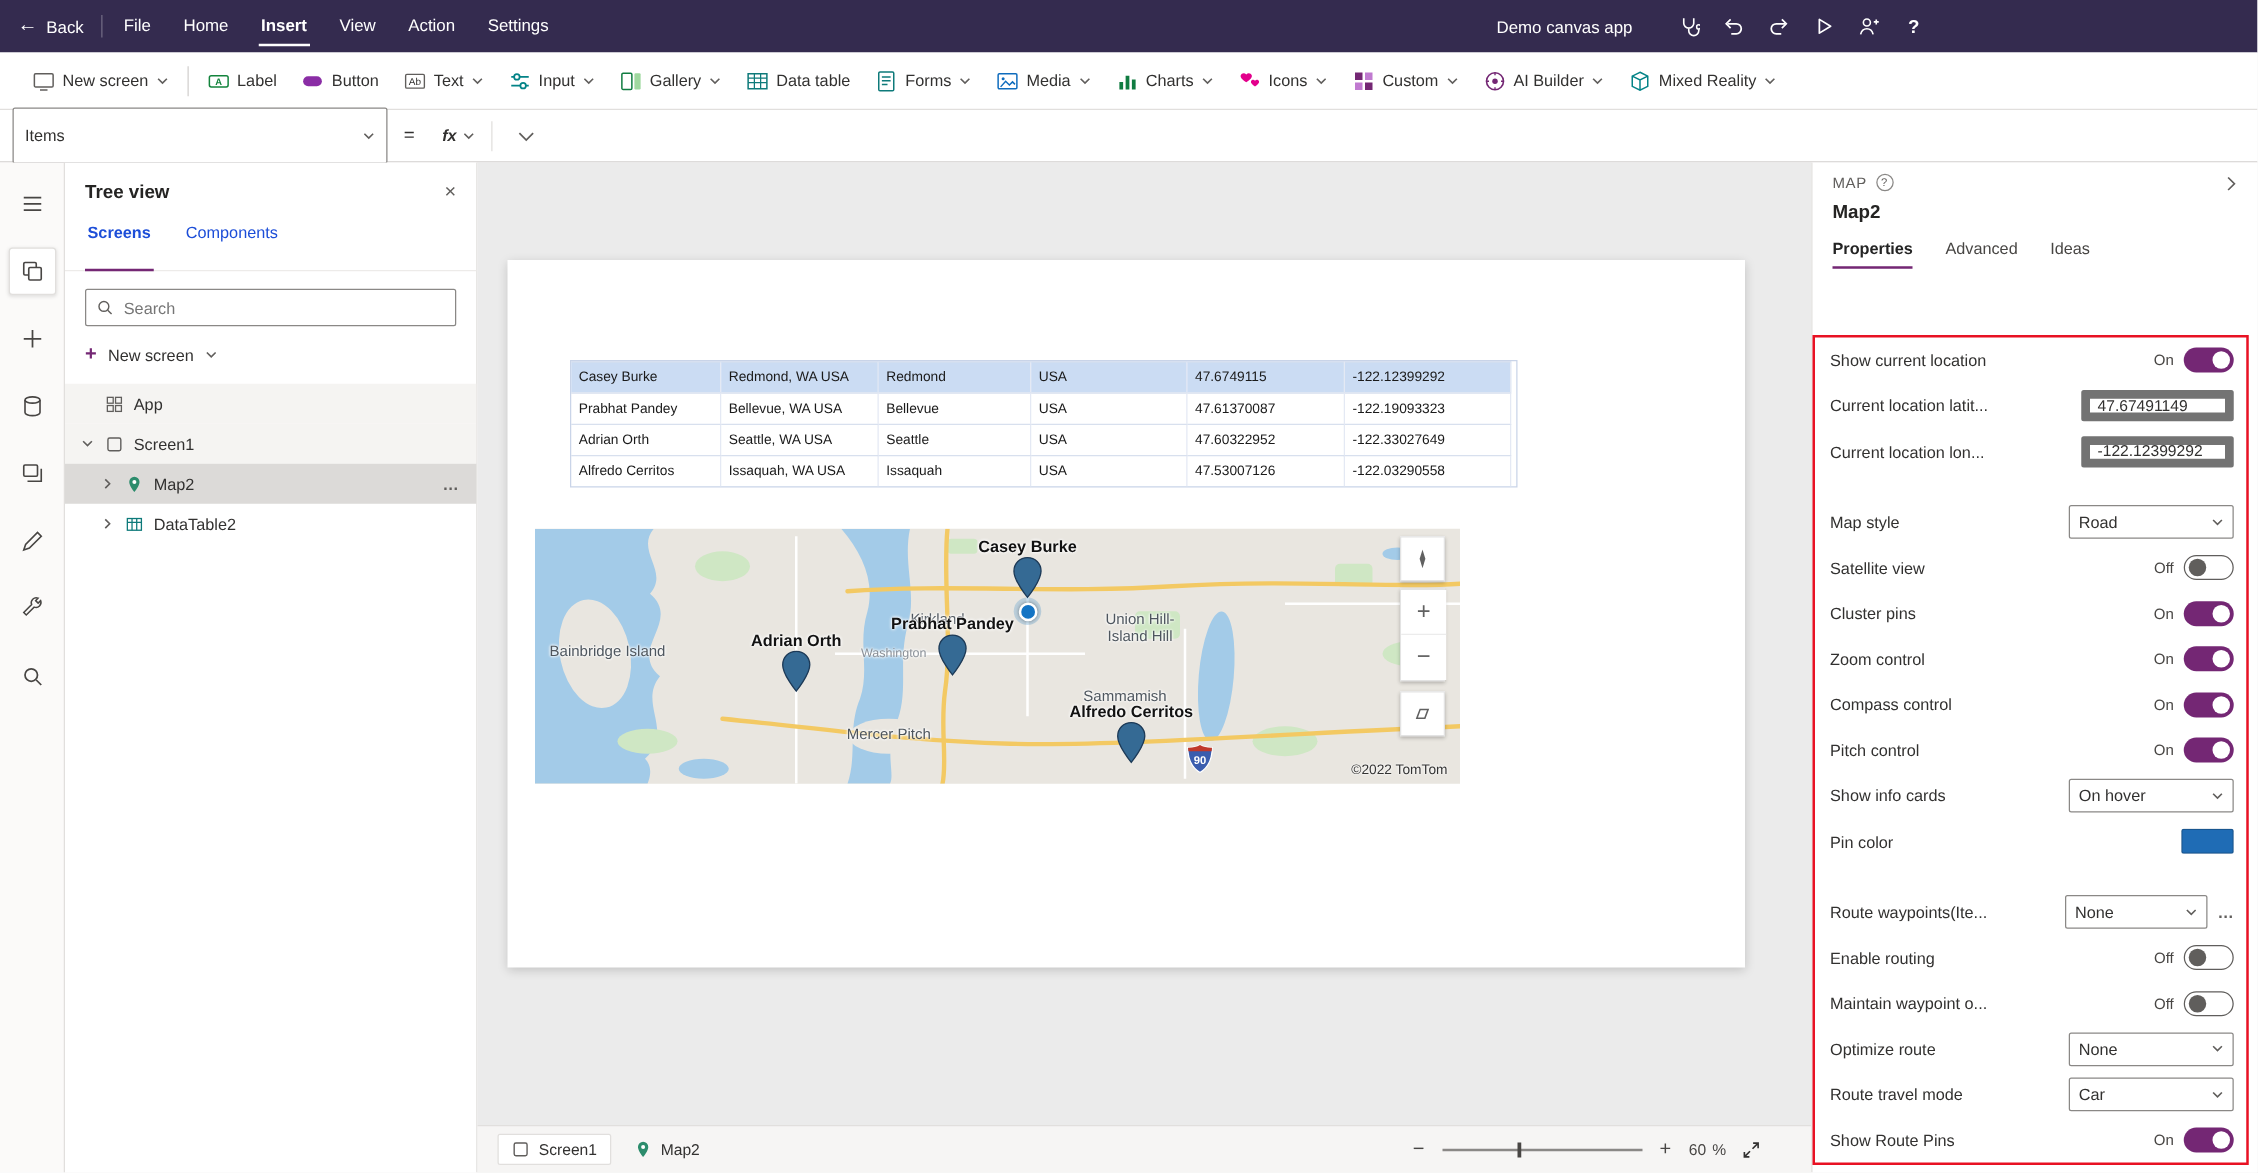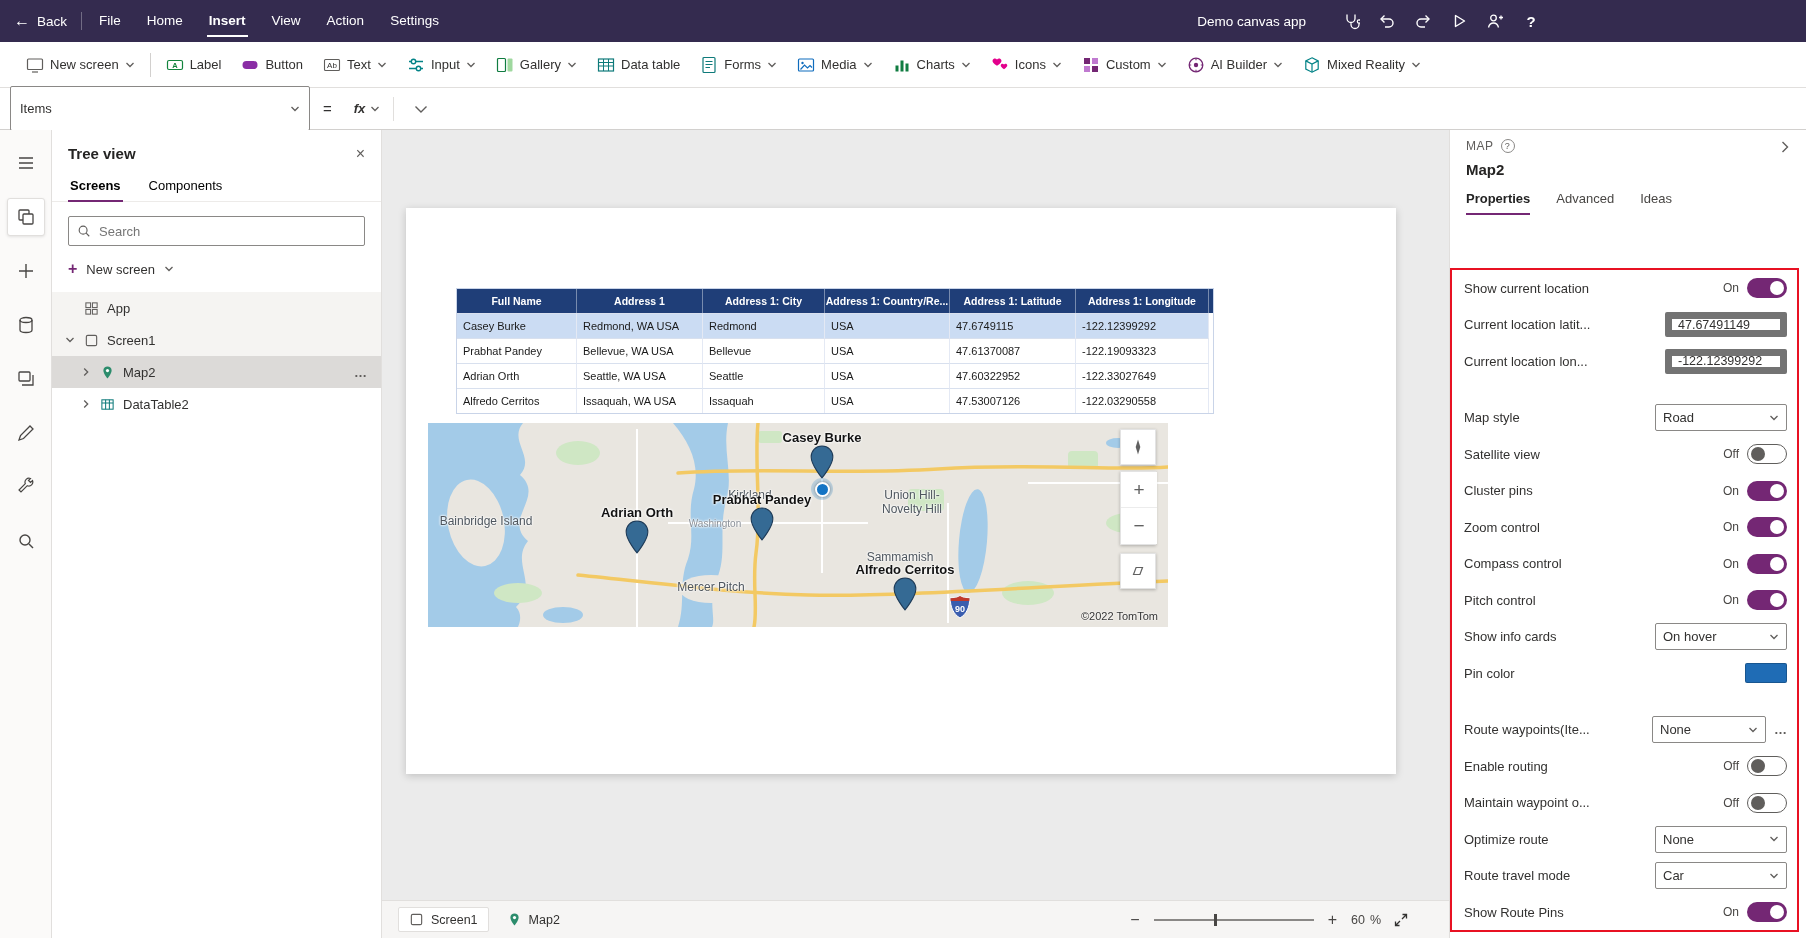--- a/index.html
+++ b/index.html
@@ -46,21 +46,21 @@
   .rail { width: 52px; background: #fbfaf9; border-right: 1px solid #e1dfdd; display: flex; flex-direction: column; align-items: center; padding-top: 14px; gap: 16px; }
   .rail-btn { width: 38px; height: 38px; display: grid; place-items: center; color: #484644; border-radius: 3px; cursor: pointer; }
   .rail-btn.selected { background: #fff; border: 1px solid #e1dfdd; box-shadow: 0 1px 3px rgba(0,0,0,.1); }
 
   
   .tree { width: 330px; background: #fff; border-right: 1px solid #e1dfdd; display: flex; flex-direction: column; }
   .tree-header { display: flex; justify-content: space-between; align-items: center; padding: 15px 16px 9px; }
   .tree-title { font-size: 15px; font-weight: 700; color: #252423; }
   .close-x { color: #605e5c; font-size: 16px; cursor: pointer; line-height: 1; }
   .tree-tabs { display: flex; gap: 24px; padding: 0 16px; border-bottom: 1px solid #edebe9; font-size: 13px; }
-  .tree-tab { padding: 7px 2px 8px; color: #000000; cursor: pointer; position: relative; }
+  .tree-tab { padding: 7px 2px 23px; color: #1d4ed8; cursor: pointer; position: relative; }
   .tree-tab.active { font-weight: 700; }
   .tree-tab.active::after { content:""; position: absolute; left: 0; right: 0; bottom: -1px; height: 2px; background: #742774; }
   .tree-search { margin: 14px 16px 4px; height: 30px; border: 1px solid #8a8886; border-radius: 2px; display: flex; align-items: center; gap: 8px; padding: 0 8px; color: #605e5c; }
   .tree-search input { border: 0; outline: 0; flex: 1; font: 13px "Liberation Sans", sans-serif; color: #323130; }
   .new-screen { display: flex; align-items: center; gap: 9px; padding: 10px 16px 12px; font-size: 13px; cursor: pointer; }
   .new-screen .plus { color: #742774; font-size: 16px; font-weight: 700; }
   .new-screen .chev { color: #605e5c; }
   .tree-items { margin-top: 2px; }
   .tree-item { height: 32px; display: flex; align-items: center; gap: 8px; padding: 0 12px; font-size: 13px; cursor: pointer; }
   .tree-item.shaded { background: #f5f4f2; }
@@ -548,28 +548,20 @@
           </span>
           <span>DataTable2</span>
         </div>
       </div>
   </aside>
 
   <section class="canvas-area">
     <div class="canvas">
 
       <div class="apptable">
-        <div class="apptable-header tgrid">
-            <div class="cell">Full Name</div>
-            <div class="cell">Address 1</div>
-            <div class="cell">Address 1: City</div>
-            <div class="cell">Address 1: Country/Re...</div>
-            <div class="cell">Address 1: Latitude</div>
-            <div class="cell">Address 1: Longitude</div>
-          </div>
         <div>
             <div class="apptable-row tgrid selected">
               <div class="cell">Casey Burke</div>
               <div class="cell">Redmond, WA USA</div>
               <div class="cell">Redmond</div>
               <div class="cell">USA</div>
               <div class="cell">47.6749115</div>
               <div class="cell">-122.12399292</div>
             </div>
             <div class="apptable-row tgrid">
@@ -630,21 +622,21 @@
           </g>
           <g fill="none" stroke="#f3c963" stroke-width="3.5" stroke-linecap="round">
             <path d="M150 152 C230 160 300 170 380 172 C470 174 600 164 740 158"></path>
             <path d="M330 0 C326 40 334 90 328 130 C324 160 330 185 326 204"></path>
             <path d="M250 50 C330 44 420 52 510 46 C610 40 690 48 740 44"></path>
           </g>
         </svg>
         <div class="map-copy">©2022 TomTom</div>
       <div class="map-label" style="left: 322px; top: 72px;">Kirkland</div>
           <div class="map-label" style="left: 484px; top: 72px;">Union Hill-</div>
-          <div class="map-label" style="left: 484px; top: 86px;">Novelty Hill</div>
+          <div class="map-label" style="left: 484px; top: 86px;">Island Hill</div>
           <div class="map-label small" style="left: 287px; top: 100px;">Washington</div>
           <div class="map-label" style="left: 58px; top: 98px;">Bainbridge Island</div>
           <div class="map-label" style="left: 472px; top: 134px;">Sammamish</div>
           <div class="map-label" style="left: 283px; top: 164px;">Mercer Pitch</div>
           <div class="pin-label" style="left: 394px; top: 14px;">Casey Burke</div>
           <div class="map-pin" style="left: 394px; top: 56px;"><svg width="26" height="34" viewBox="0 0 24 32">
               <path d="M12 1C6.2 1 1.8 5.5 1.8 11.2 1.8 18.6 12 31 12 31s10.2-12.4 10.2-19.8C22.2 5.5 17.8 1 12 1z" fill="#356a94" stroke="#1d3a57" stroke-width="1"></path>
             </svg></div>
           <div class="pin-label" style="left: 334px; top: 76px;">Prabhat Pandey</div>
           <div class="map-pin" style="left: 334px; top: 118px;"><svg width="26" height="34" viewBox="0 0 24 32">

